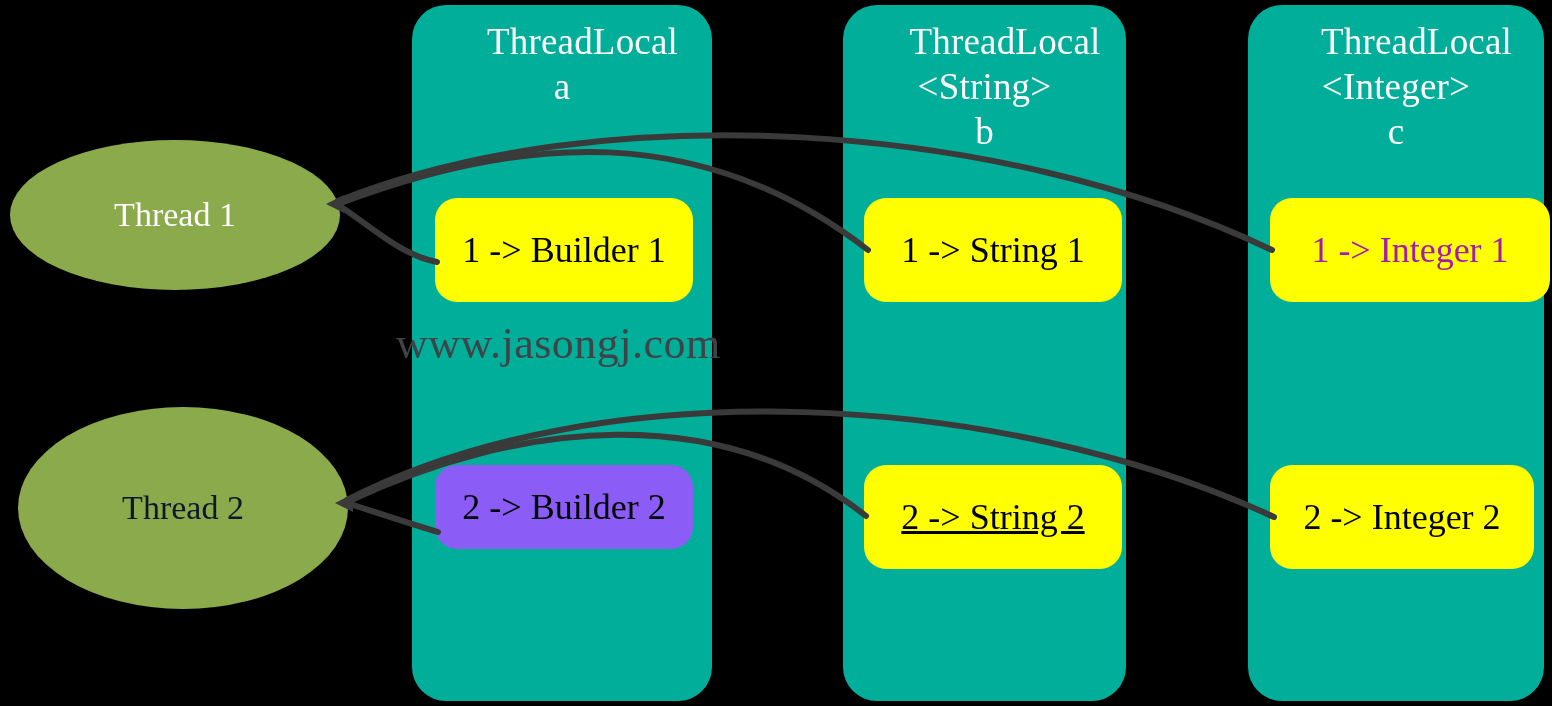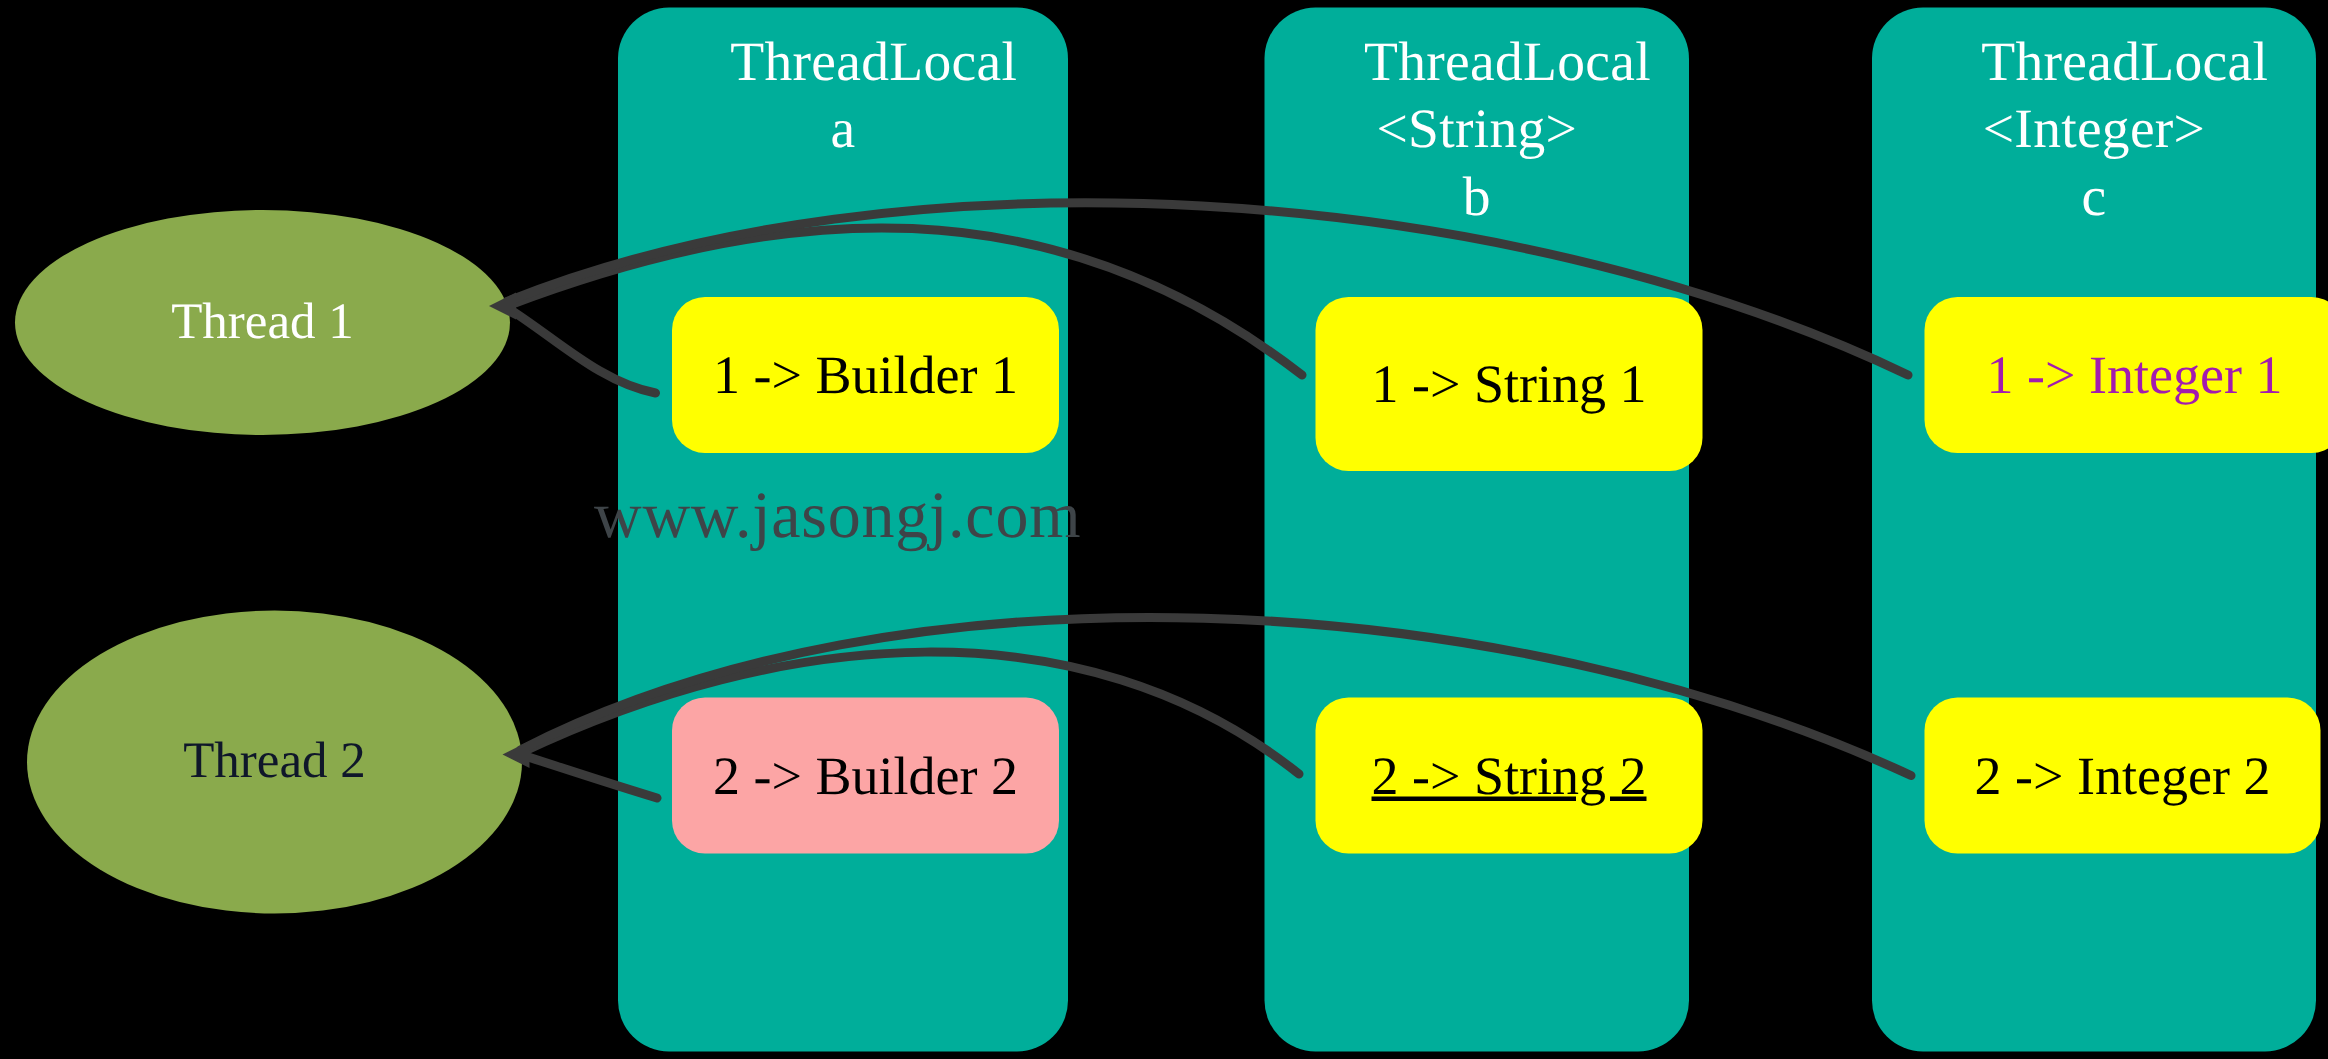--- a/index.html
+++ b/index.html
@@ -55,21 +55,20 @@
     position: absolute;
     background: #FFFF00;
     border-radius: 22px;
     display: flex;
     align-items: center;
     justify-content: center;
     color: #000000;
     font-size: 36px;
     z-index: 2;
     white-space: nowrap;
-    margin-left: 13px;
   }
   .thread-node {
     position: absolute;
     background: #8AAA4C;
     border-radius: 50%;
     display: flex;
     align-items: center;
     justify-content: center;
     color: #FFFFFF;
     font-size: 34px;
@@ -106,23 +105,23 @@
 
   <div class="tl-column" style="left: 1248px; top: 5px; width: 296px; height: 696px; background: rgb(0, 174, 154);">
     <div class="tl-header" style="color: rgb(255, 255, 255);">
       <span class="hdr-name">ThreadLocal</span>
       <span class="hdr-generic">&lt;Integer&gt;</span>
       <span class="hdr-var">c</span>
     </div>
   </div>
 
   <div class="entry-box" style="left: 435px; top: 198px; width: 258px; height: 104px; background: rgb(255, 255, 0); color: rgb(0, 0, 0);">1 -&gt; Builder 1</div>
-  <div class="entry-box" style="left: 435px; top: 465px; width: 258px; height: 104px; background: #fca5a5; color: rgb(0, 0, 0);">2 -&gt; Builder 2</div>
+  <div class="entry-box" style="left: 435px; top: 465px; width: 258px; height: 84px; background: #8b5cf6; color: rgb(0, 0, 0);">2 -&gt; Builder 2</div>
 
-  <div class="entry-box" style="left: 864px; top: 198px; width: 258px; height: 116px; background: rgb(255, 255, 0); color: rgb(0, 0, 0);">1 -&gt; String 1</div>
+  <div class="entry-box" style="left: 864px; top: 198px; width: 258px; height: 104px; background: rgb(255, 255, 0); color: rgb(0, 0, 0);">1 -&gt; String 1</div>
   <div class="entry-box" style="left: 864px; top: 465px; width: 258px; height: 104px; background: rgb(255, 255, 0); color: rgb(0, 0, 0); text-decoration: underline;">2 -&gt; String 2</div>
 
   <div class="entry-box" style="left: 1270px; top: 198px; width: 280px; height: 104px; background: rgb(255, 255, 0); color: #a21caf;">1 -&gt; Integer 1</div>
   <div class="entry-box" style="left: 1270px; top: 465px; width: 264px; height: 104px; background: rgb(255, 255, 0); color: rgb(0, 0, 0);">2 -&gt; Integer 2</div>
 
   <div class="thread-node" style="left: 10px; top: 140px; width: 330px; height: 150px; background: rgb(138, 170, 76); color: rgb(255, 255, 255);">Thread 1</div>
   <div class="thread-node" style="left: 18px; top: 407px; width: 330px; height: 202px; background: rgb(138, 170, 76); color: #0f172a;">Thread 2</div>
 
   <svg id="edges" viewBox="0 0 1552 706">
       <path d="M 338 205 C 370 225 400 255 437 262" fill="none" stroke="#3A3A3A" stroke-width="6" stroke-linecap="round"></path>

